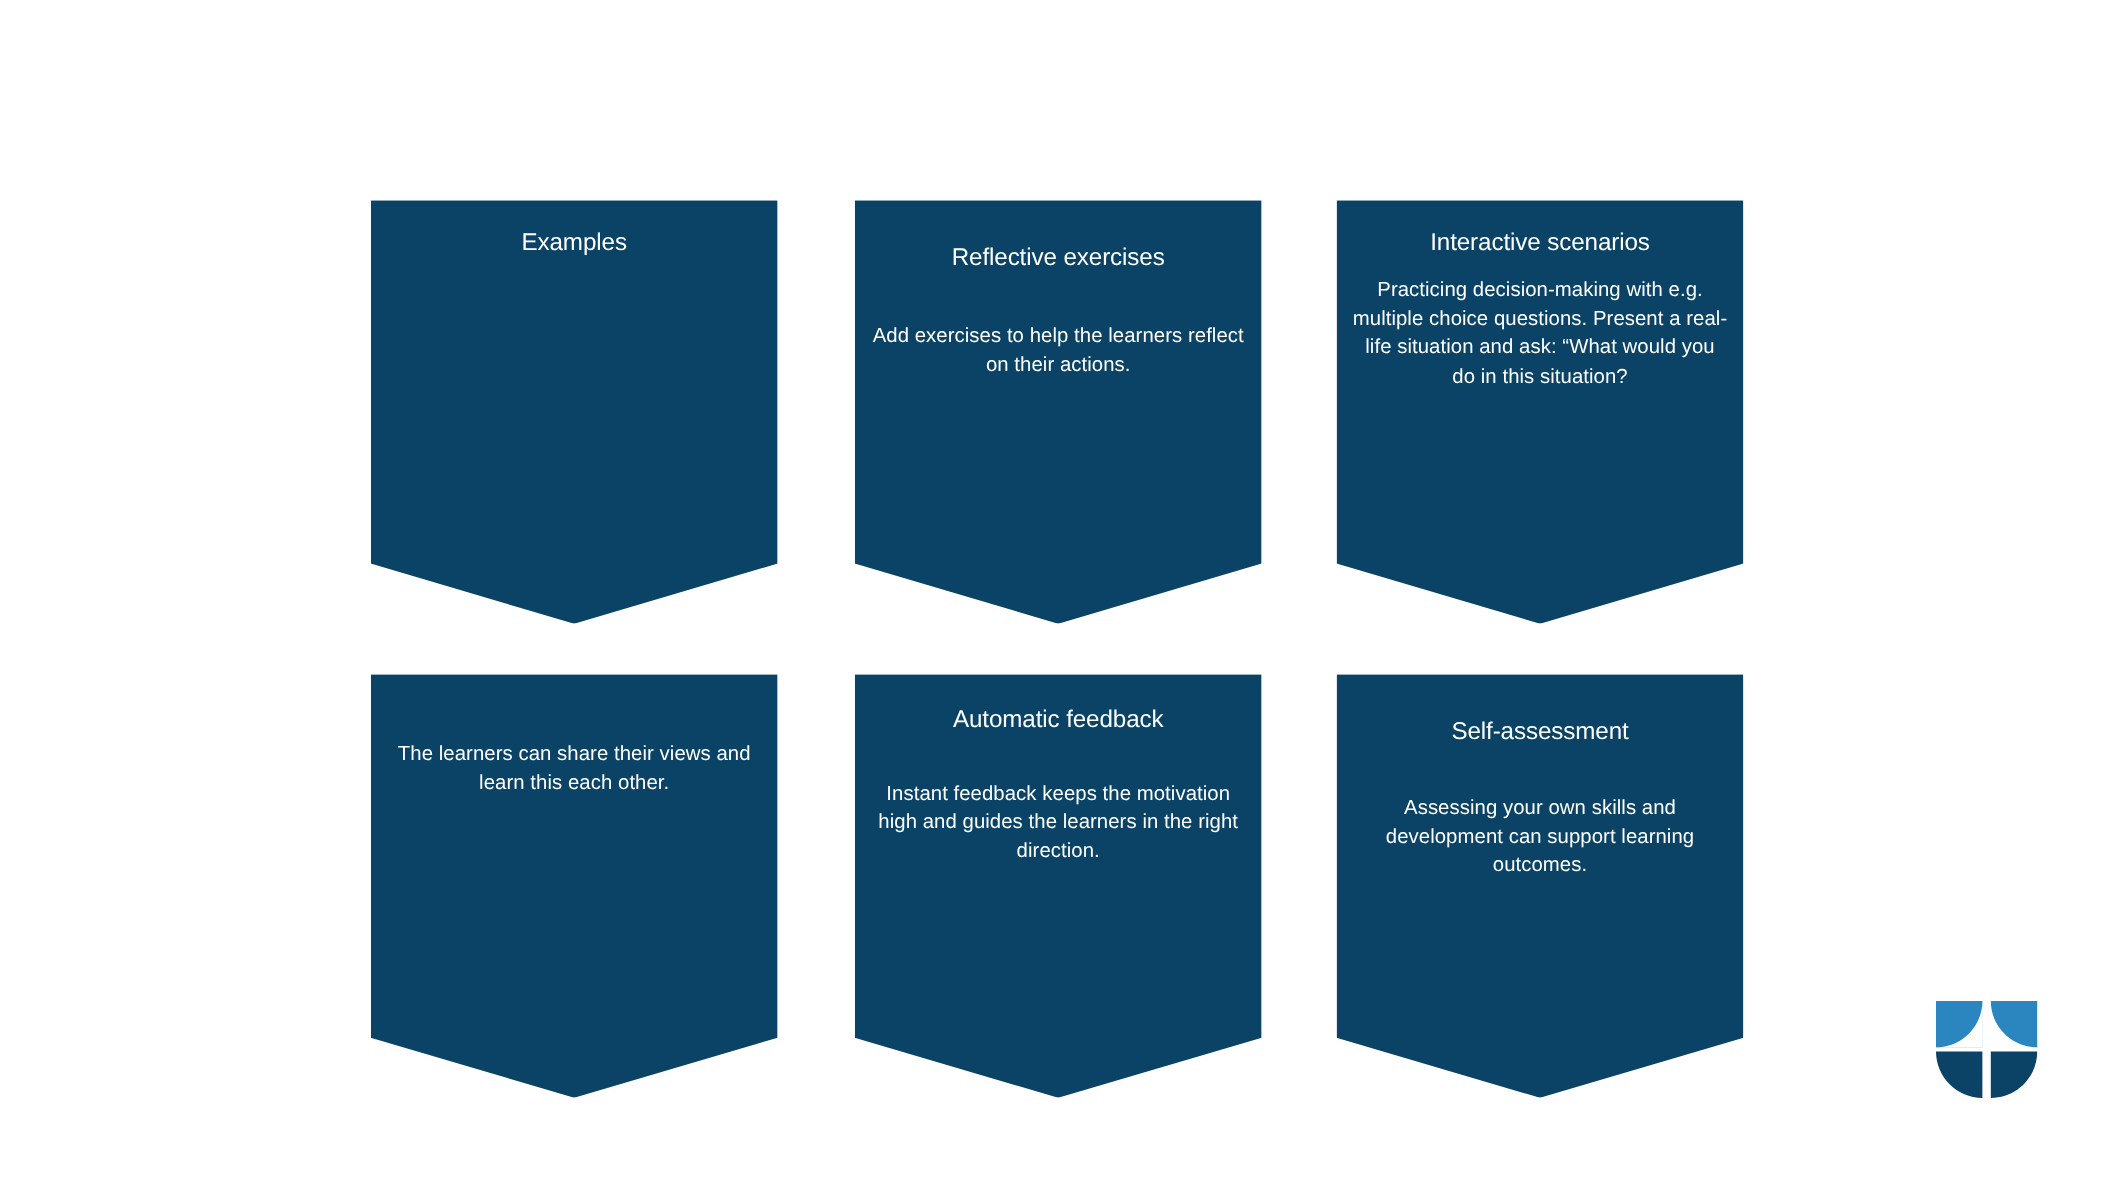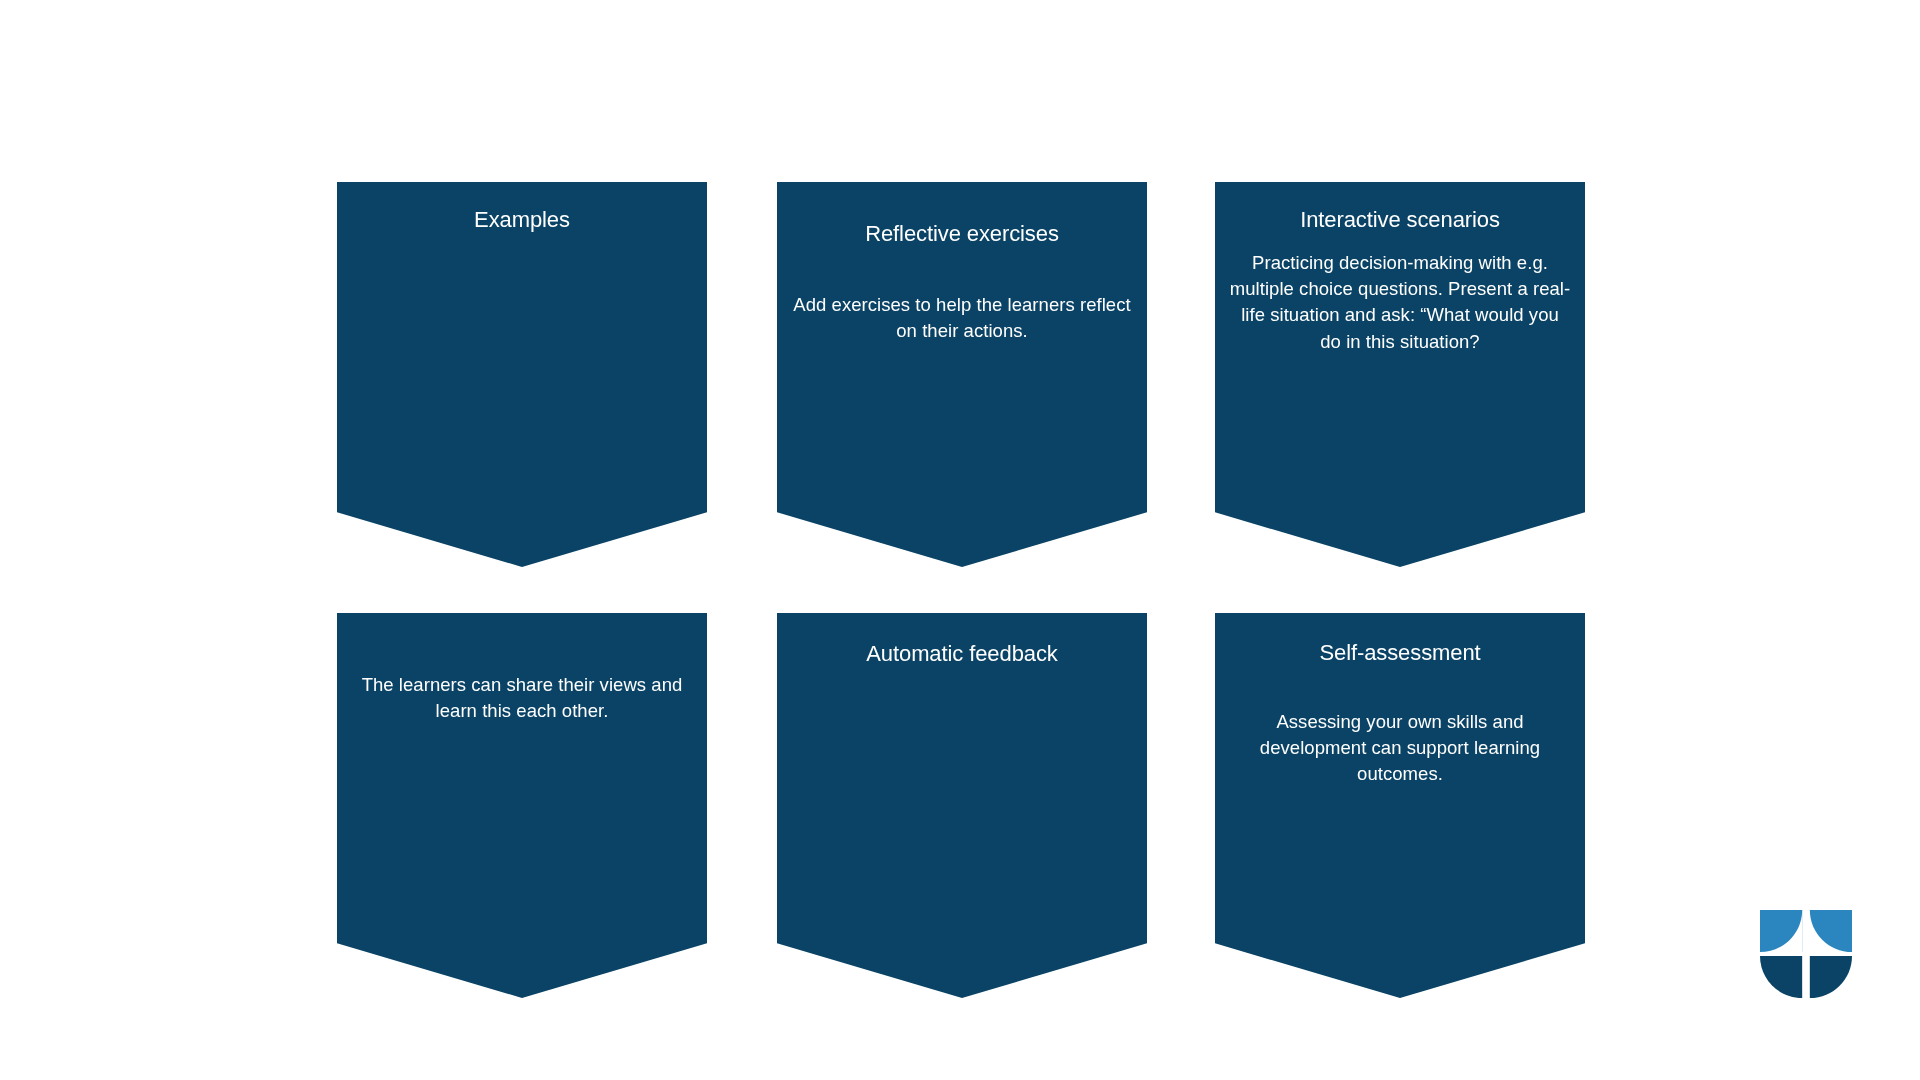--- a/index.html
+++ b/index.html
@@ -98,21 +98,21 @@
 
   .v-c .card-inner { padding-top: 22px; }
   .v-c .card-body  { margin-top: 14px; }
 
   .v-d .card-inner { padding-top: 25px; }
   .v-d .card-body  { margin-top: 34px; }
 
   .v-e .card-inner { padding-top: 25px; }
   .v-e .card-body  { margin-top: 38px; }
 
-  .v-f .card-inner { padding-top: 24px; }
+  .v-f .card-inner { padding-top: 36px; }
   .v-f .card-body  { margin-top: 40px; }
 
   
   .logo {
     position: absolute;
     left: 1758px;
     top: 908px;
     width: 96px;
     height: 92px;
   }
@@ -156,20 +156,21 @@
         <div class="card-inner">
           <p class="card-body">The learners can share their views and learn this each other.</p>
         </div>
       </div>
     </div>
 
     <div class="card col-2 row-2 v-e">
       <div class="card-shape">
         <div class="card-inner">
           <p class="card-title">Automatic feedback</p>
+          <p class="card-body">Instant feedback keeps the motivation high and guides the learners in the right direction.</p>
         </div>
       </div>
     </div>
 
     <div class="card col-3 row-2 v-f">
       <div class="card-shape">
         <div class="card-inner">
           <p class="card-title">Self-assessment</p>
           <p class="card-body">Assessing your own skills and development can support learning outcomes.</p>
         </div>

